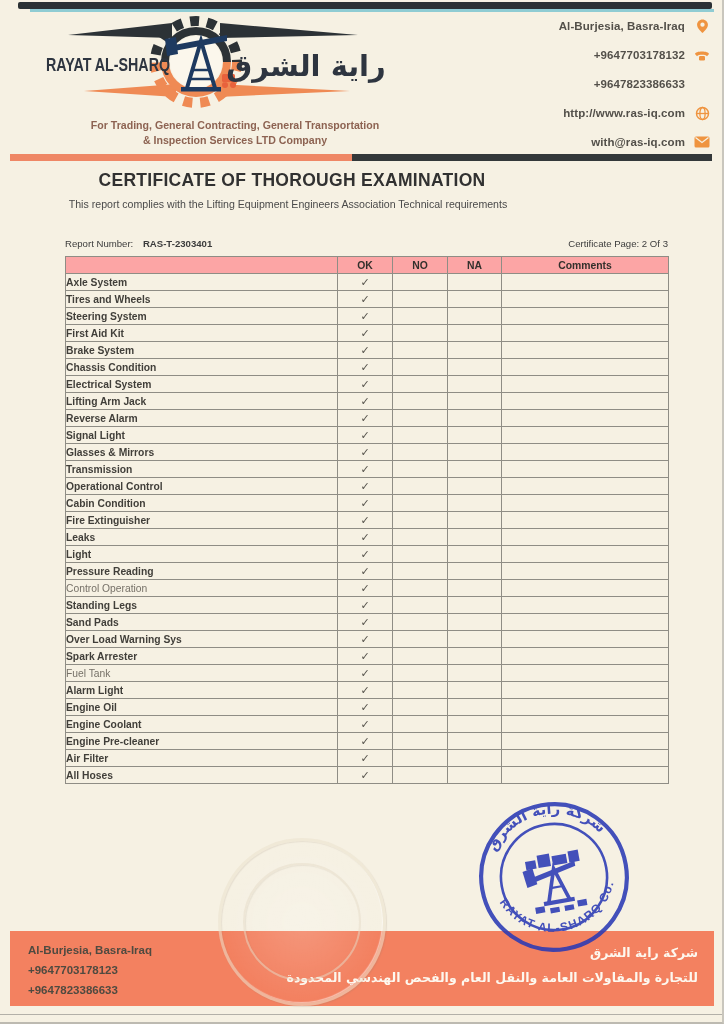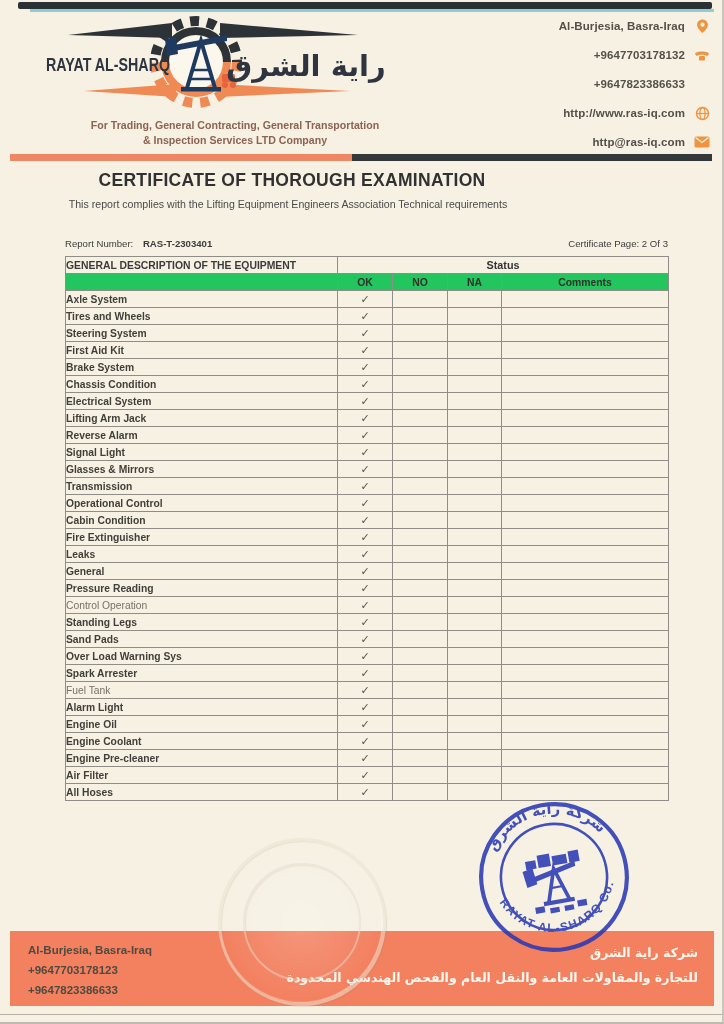--- a/index.html
+++ b/index.html
@@ -37,21 +37,21 @@
   .cert-subtitle { left:0; top:198px; width:576px; text-align:center; font-size:10.6px; color:#4a4a4a; }
 
   .report-line { left:65px; top:238px; width:603px; display:flex; justify-content:space-between; font-size:9.6px; color:#3c3c3c; }
   .report-number b { font-weight:700;padding-left:7px; }
 
   
   table.equip { left:65px; top:256px; position:absolute; border-collapse:collapse; table-layout:fixed; width:603px; }
   table.equip td, table.equip th { border:1px solid #8f8d85; padding:0; height:17px; vertical-align:middle; }
   th.desc-head { width:272px; text-align:left; padding-left:6px; font-size:10.4px; color:#3b3b3b; height:18px; }
   th.status-head { text-align:center; font-size:10.8px; color:#333; height:18px; }
-  tr.col-head td { background:#22c55e; text-align:center; font-weight:700; font-size:10.4px; color:#33302c; }
+  tr.col-head td { background:#fca5a5; text-align:center; font-weight:700; font-size:10.4px; color:#33302c; }
   td.desc { text-align:left; padding-left:6px; font-weight:700; font-size:10.3px; color:#413f3a; }
   td.desc.muted { font-weight:400; color:#767168; }
   td.chk { text-align:center; font-size:11px; color:#55524b; }
   col.c-desc{width:272px;} col.c-ok{width:55px;} col.c-no{width:55px;} col.c-na{width:54px;} col.c-com{width:167px;}
 
   
   .emboss {
     left:218px; top:838px; width:168px; height:168px; border-radius:50%;
     border:3px solid rgba(235,225,205,0.55);
     box-shadow: 1px 1px 1px rgba(150,130,105,0.18), inset 1px 1px 1px rgba(150,130,105,0.15), inset -1px -1px 1px rgba(255,255,255,0.5);
@@ -157,21 +157,21 @@
       <span class="contact-text">http://www.ras-iq.com</span>
       <span class="contact-icon">
         <svg width="15" height="15" viewBox="0 0 16 16">
             <circle cx="8" cy="8" r="6.4" fill="none" stroke="#ef9440" stroke-width="1.6"></circle>
             <line x1="1.6" y1="8" x2="14.4" y2="8" stroke="#ef9440" stroke-width="1.4"></line>
             <ellipse cx="8" cy="8" rx="2.8" ry="6.4" fill="none" stroke="#ef9440" stroke-width="1.4"></ellipse>
           </svg>
       </span>
     </div>
     <div class="contact-row">
-      <span class="contact-text">http@ras-iq.com</span>
+      <span class="contact-text">with@ras-iq.com</span>
       <span class="contact-icon">
         <svg width="16" height="12" viewBox="0 0 16 12">
             <rect x="0.5" y="0.5" width="15" height="11" rx="1.5" fill="#ef9440"></rect>
             <polyline points="1.5,1.5 8,6.5 14.5,1.5" fill="none" stroke="#f6f1e3" stroke-width="1.3"></polyline>
           </svg>
       </span>
     </div>
   </div>
 
   <div class="abs divider-orange"></div>
@@ -190,24 +190,20 @@
 
   <table class="equip">
     <colgroup>
         <col class="c-desc">
         <col class="c-ok">
         <col class="c-no">
         <col class="c-na">
         <col class="c-com">
       </colgroup>
     <thead>
-      <tr>
-        <th class="desc-head">GENERAL DESCRIPTION OF THE EQUIPMENT</th>
-        <th class="status-head" colspan="4">Status</th>
-      </tr>
       <tr class="col-head">
         <td></td>
         <td>OK</td>
         <td>NO</td>
         <td>NA</td>
         <td>Comments</td>
       </tr>
     </thead>
     <tbody>
         <tr>
@@ -316,21 +312,21 @@
           <td class="chk"></td>
         </tr>
         <tr>
           <td class="desc">Leaks</td>
           <td class="chk">✓</td>
           <td class="chk"></td>
           <td class="chk"></td>
           <td class="chk"></td>
         </tr>
         <tr>
-          <td class="desc">General</td>
+          <td class="desc">Light</td>
           <td class="chk">✓</td>
           <td class="chk"></td>
           <td class="chk"></td>
           <td class="chk"></td>
         </tr>
         <tr>
           <td class="desc">Pressure Reading</td>
           <td class="chk">✓</td>
           <td class="chk"></td>
           <td class="chk"></td>

